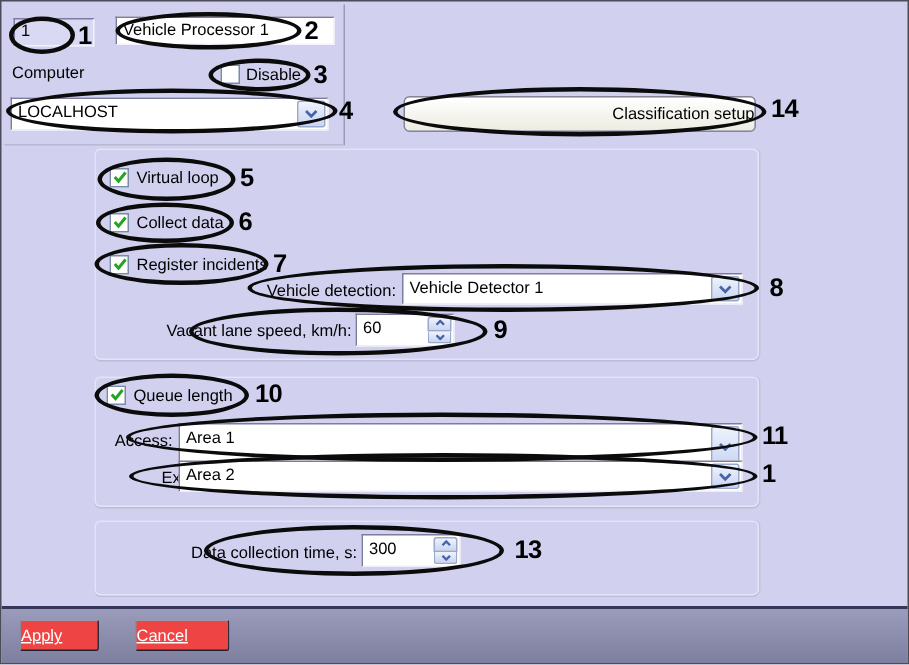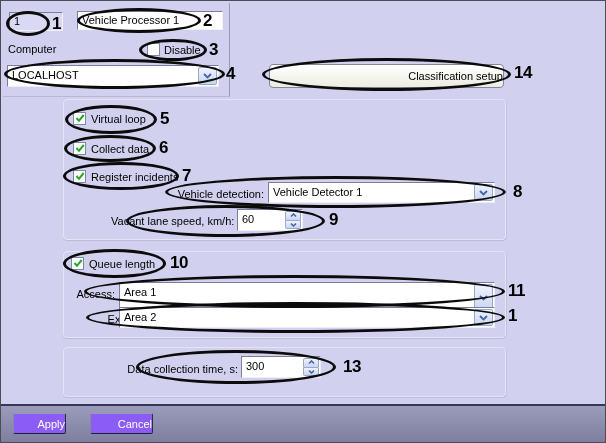--- a/index.html
+++ b/index.html
@@ -72,23 +72,23 @@
     background:linear-gradient(#ffffff,#ecece1); display:flex; align-items:center; justify-content:flex-end;
     box-shadow:inset 0 1px 0 #fff;
   }
 
   
   .footer-sep{position:absolute; left:0; top:403px; width:606px; height:2px; background:#36365c;}
   .footer{position:absolute; left:0; top:405px; width:606px; height:36px;
     background:linear-gradient(#9b9bbb,#7e7e9f);}
   .btn-dark{
     position:absolute; box-sizing:border-box; color:#fff; border-radius:2px;
-    background:#8b5cf6; text-align:right; padding-top:4px;
+    background:#ef4444; text-align:left; padding-top:4px;
     border-top:1px solid #9a9aae; border-left:1px solid #8a8a9e;
-    border-bottom:1px solid #20202e; border-right:1px solid #2c2c3c;
+    border-bottom:1px solid #20202e; border-right:1px solid #2c2c3c;text-decoration:underline;
   }
 
   
   .callout{
     position:absolute; box-sizing:border-box; border:3px solid #0b0b0b; border-radius:50%;
     pointer-events:none;
   }
   .callout-num{
     position:absolute; font-weight:bold; font-size:17px; line-height:18px; color:#000;
     font-family:"Liberation Sans", sans-serif; letter-spacing:-0.5px;
@@ -204,21 +204,21 @@
     <span class="combo-btn">
       <svg width="9" height="6" viewBox="0 0 9 6">
           <path d="M1 1 L4.5 4.5 L8 1" stroke="#4a63a8" stroke-width="1.8" fill="none"></path>
         </svg>
     </span>
   </div>
 
   <div class="group" style="left:62px; top:346px; width:443px; height:50px;"></div>
 
   <div class="lbl r" style="left:115px; top:362px; width:122px;">Data collection time, s:</div>
-  <div class="spinner" style="left:240px; top:355px; width:80px; height:22px;">
+  <div class="spinner" style="left:240px; top:355px; width:66px; height:22px;">
     <span class="spin-val">300</span>
     <span class="spin-btns">
       <span class="spin-b up">
         <svg width="7" height="5" viewBox="0 0 7 5">
             <path d="M1 3.5 L3.5 1 L6 3.5" stroke="#4a63a8" stroke-width="1.6" fill="none"></path>
           </svg>
       </span>
       <span class="spin-b dn">
         <svg width="7" height="5" viewBox="0 0 7 5">
             <path d="M1 1.5 L3.5 4 L6 1.5" stroke="#4a63a8" stroke-width="1.6" fill="none"></path>

